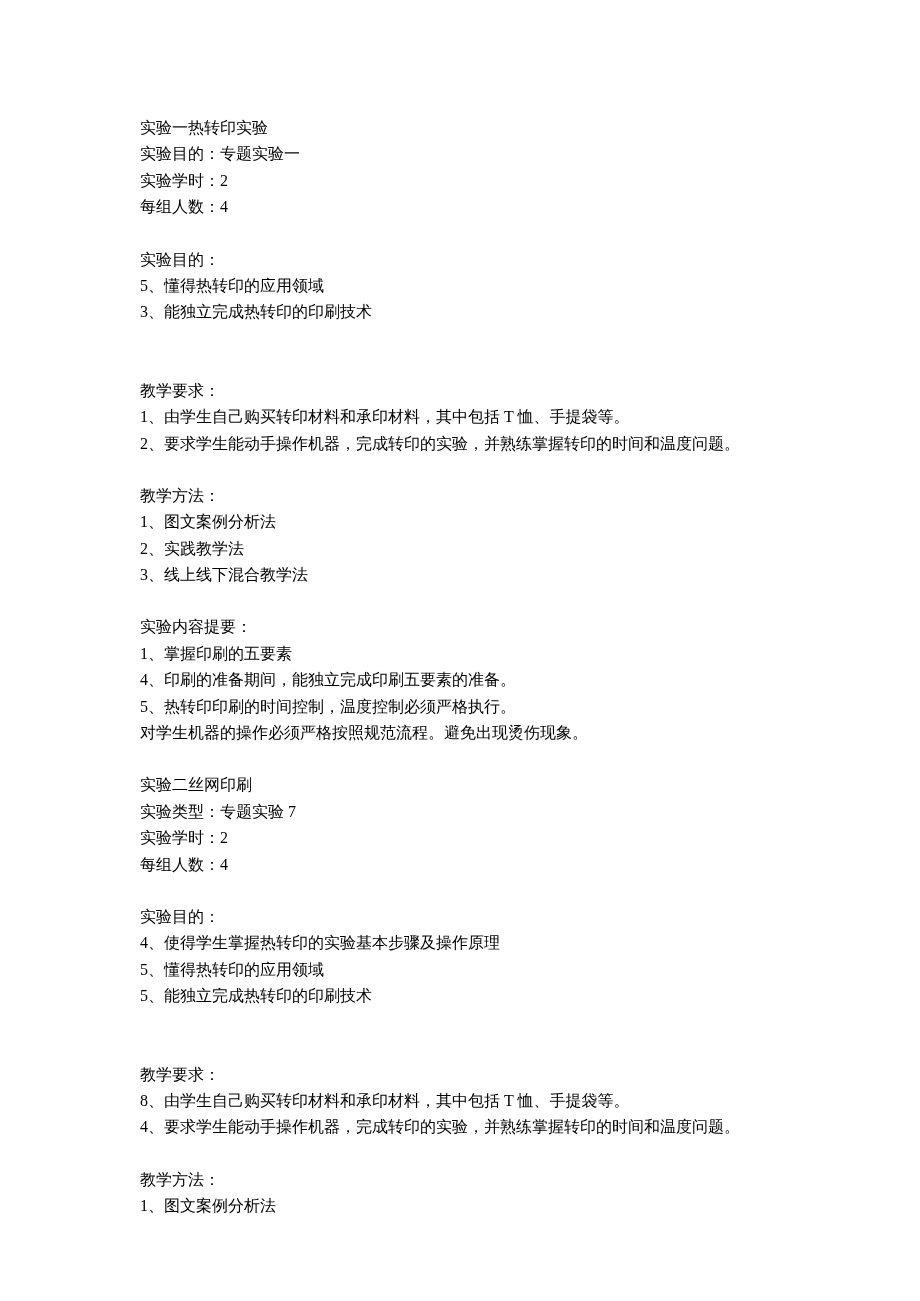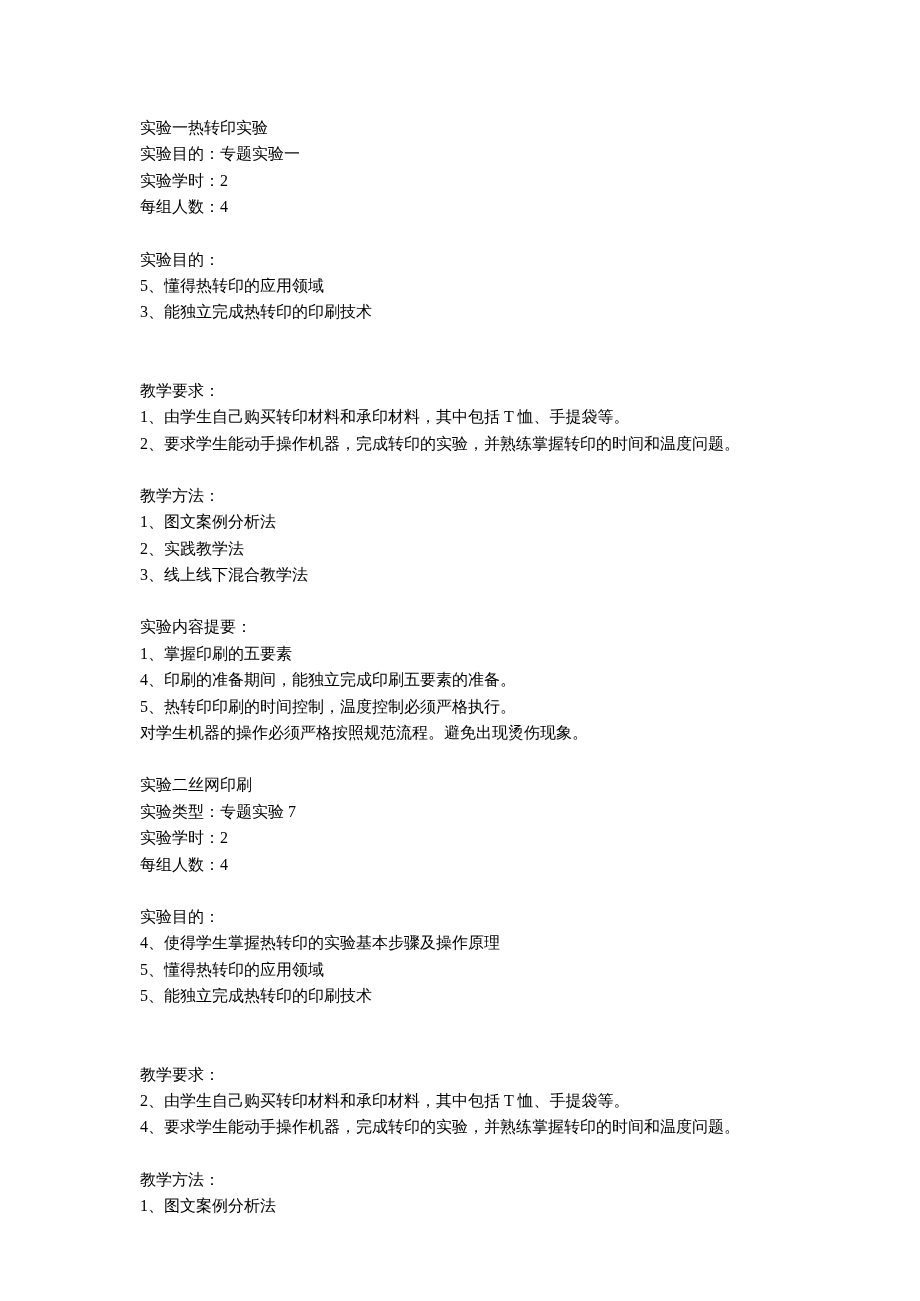--- a/index.html
+++ b/index.html
@@ -69,20 +69,20 @@
 
 <div class="block">
   <div class="line">实验目的：</div>
   <div class="line">4、使得学生掌握热转印的实验基本步骤及操作原理</div>
   <div class="line">5、懂得热转印的应用领域</div>
   <div class="line">5、能独立完成热转印的印刷技术</div>
 </div>
 
 <div class="block" style="margin-top:52px;">
   <div class="line">教学要求：</div>
-  <div class="line">2、由学生自己购买转印材料和承印材料，其中包括 T 恤、手提袋等。</div>
+  <div class="line">8、由学生自己购买转印材料和承印材料，其中包括 T 恤、手提袋等。</div>
   <div class="line">4、要求学生能动手操作机器，完成转印的实验，并熟练掌握转印的时间和温度问题。</div>
 </div>
 
 <div class="block">
   <div class="line">教学方法：</div>
   <div class="line">1、图文案例分析法</div>
 </div>
 
 </body></html>

